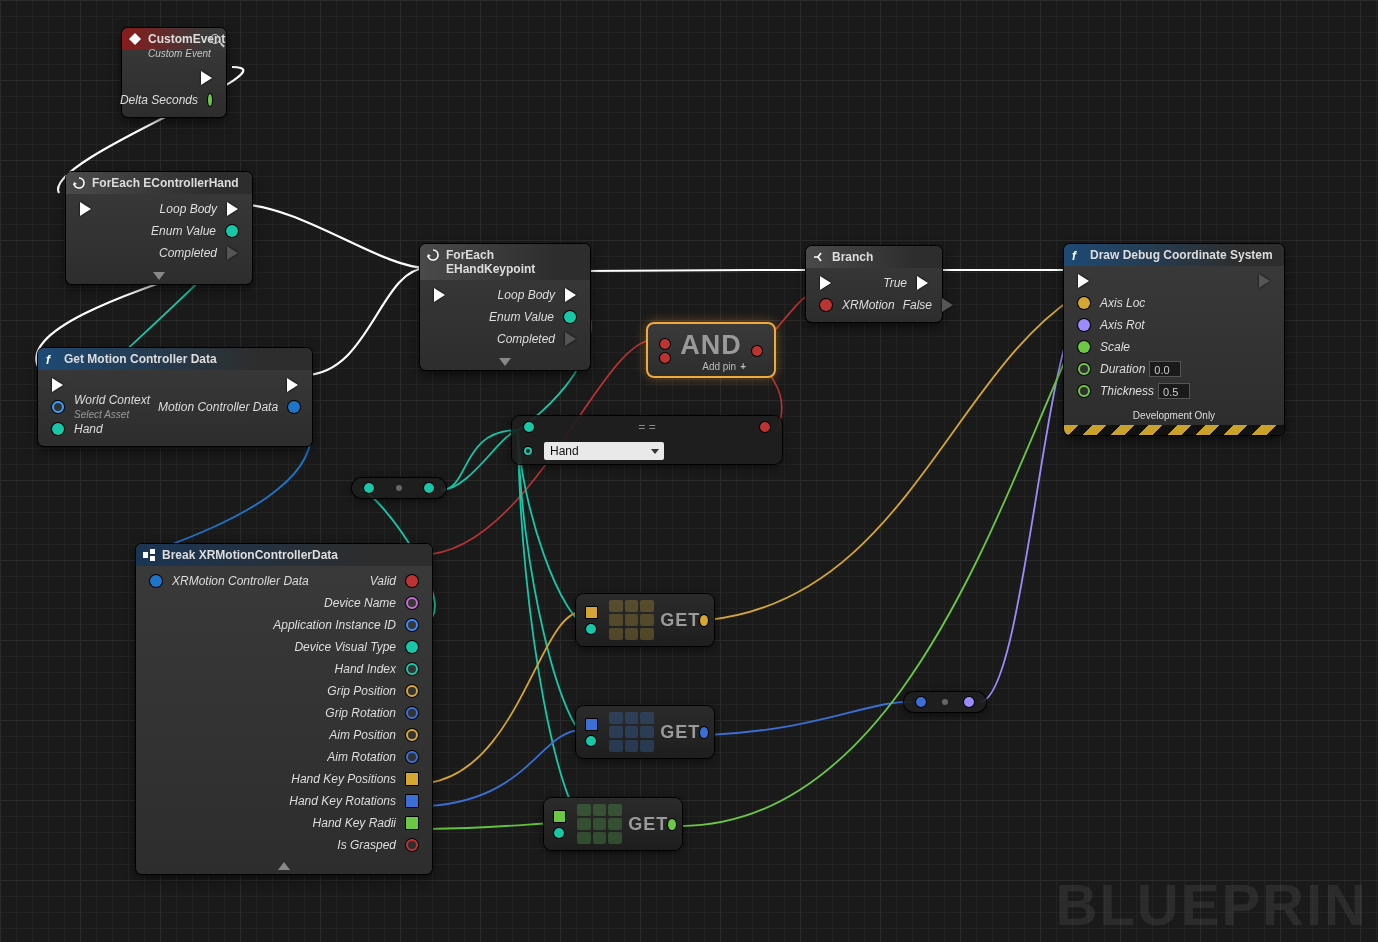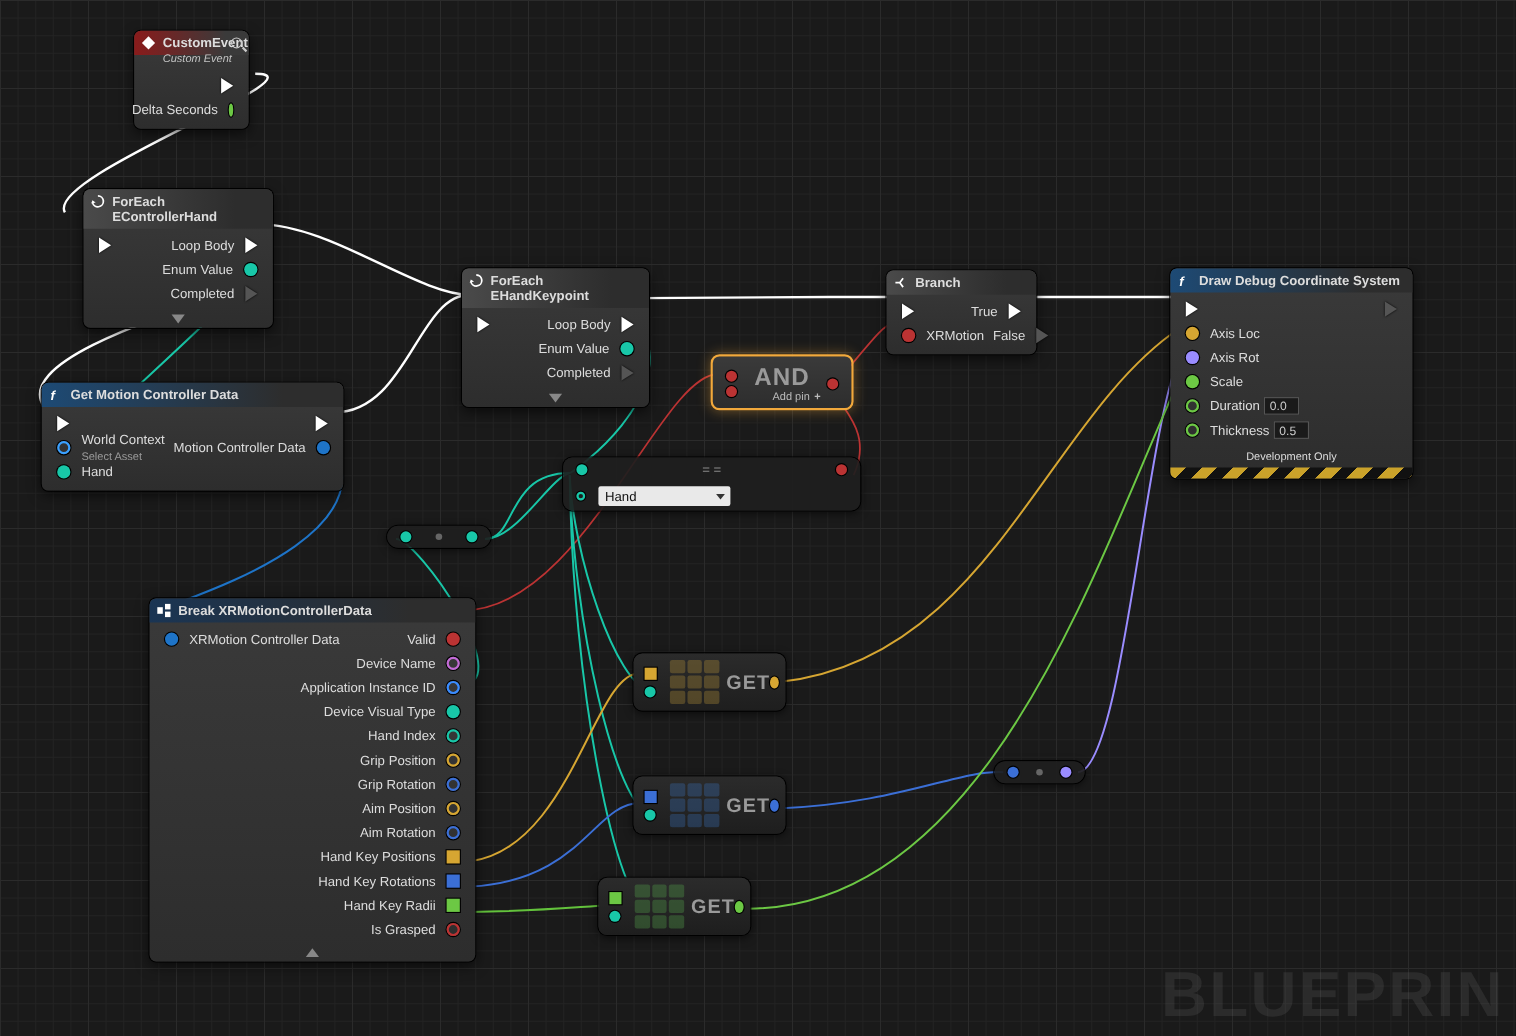--- a/index.html
+++ b/index.html
@@ -65,21 +65,21 @@
   .pin.hollow-circle {
     background: transparent !important;
     border: 2px solid;
   }
   .pin.array {
     border-radius: 0;
     background-image:
       linear-gradient(#000 1px,transparent 1px,transparent 3px,#000 3px,#000 4px,transparent 4px,transparent 6px,#000 6px,#000 7px,transparent 7px),
       linear-gradient(90deg,#000 1px,transparent 1px,transparent 3px,#000 3px,#000 4px,transparent 4px,transparent 6px,#000 6px,#000 7px,transparent 7px);
   }
-  .lbl { padding: 0 4px; white-space: nowrap; }
+  .lbl { padding: 0 4px; white-space: nowrap; font-style: italic; }
   .triangle-down {
     width: 0; height: 0; margin: 2px auto 4px;
     border-left: 6px solid transparent;
     border-right: 6px solid transparent;
     border-top: 8px solid #888;
   }
   
   .t-red { background: linear-gradient(90deg,#8a1b1b,#3a3a3a 80%); }
   .t-grey { background: linear-gradient(90deg,#4a4a4a,#2d2d2d 80%); }
   .t-blue { background: linear-gradient(90deg,#1d4a75,#2d2d2d 80%); }
@@ -95,21 +95,21 @@
   }
   .and-node {
     position: absolute;
     border: 2px solid #f2a93c;
     border-radius: 8px;
     background: linear-gradient(#3a3a3a,#2d2d2d);
     box-shadow: 0 0 12px rgba(242,169,60,.4);
     text-align: center;
   }
   .big-label {
-    font-size: 22px; font-weight: 700; color: #9a9a9a; letter-spacing: 1px;
+    font-size: 27px; font-weight: 700; color: #9a9a9a; letter-spacing: 1px;
   }
   .get-node {
     position: absolute;
     border-radius: 8px;
     background: linear-gradient(#2b2b2b,#1e1e1e);
     box-shadow: 0 0 0 1px #000, 0 2px 8px rgba(0,0,0,.6);
     display: flex; align-items: center;
   }
   .get-grid {
     width: 64px; height: 40px; margin: 6px;
@@ -198,21 +198,21 @@
     <div class="row right">
         <span class="pin exec"></span>
       </div>
     <div class="row right">
         <span class="lbl">Delta Seconds</span>
         <span class="pin hollow-circle" style="border-color:#6cc844"></span>
       </div>
   </div>
 </div>
 
-<div class="node" style="left:76px;top:172px;width:172px">
+<div class="node" style="left:66px;top:172px;width:186px">
   <div class="title t-grey">
     <span class="icon">
       <svg viewBox="0 0 14 14">
           <path d="M7 2a5 5 0 1 1-4.9 6" fill="none" stroke="#fff" stroke-width="1.6"></path>
           <polygon points="2,6 5,8 1,9" fill="#fff"></polygon>
         </svg>
     </span>
     <span>ForEach EControllerHand</span>
   </div>
   <div class="body">

